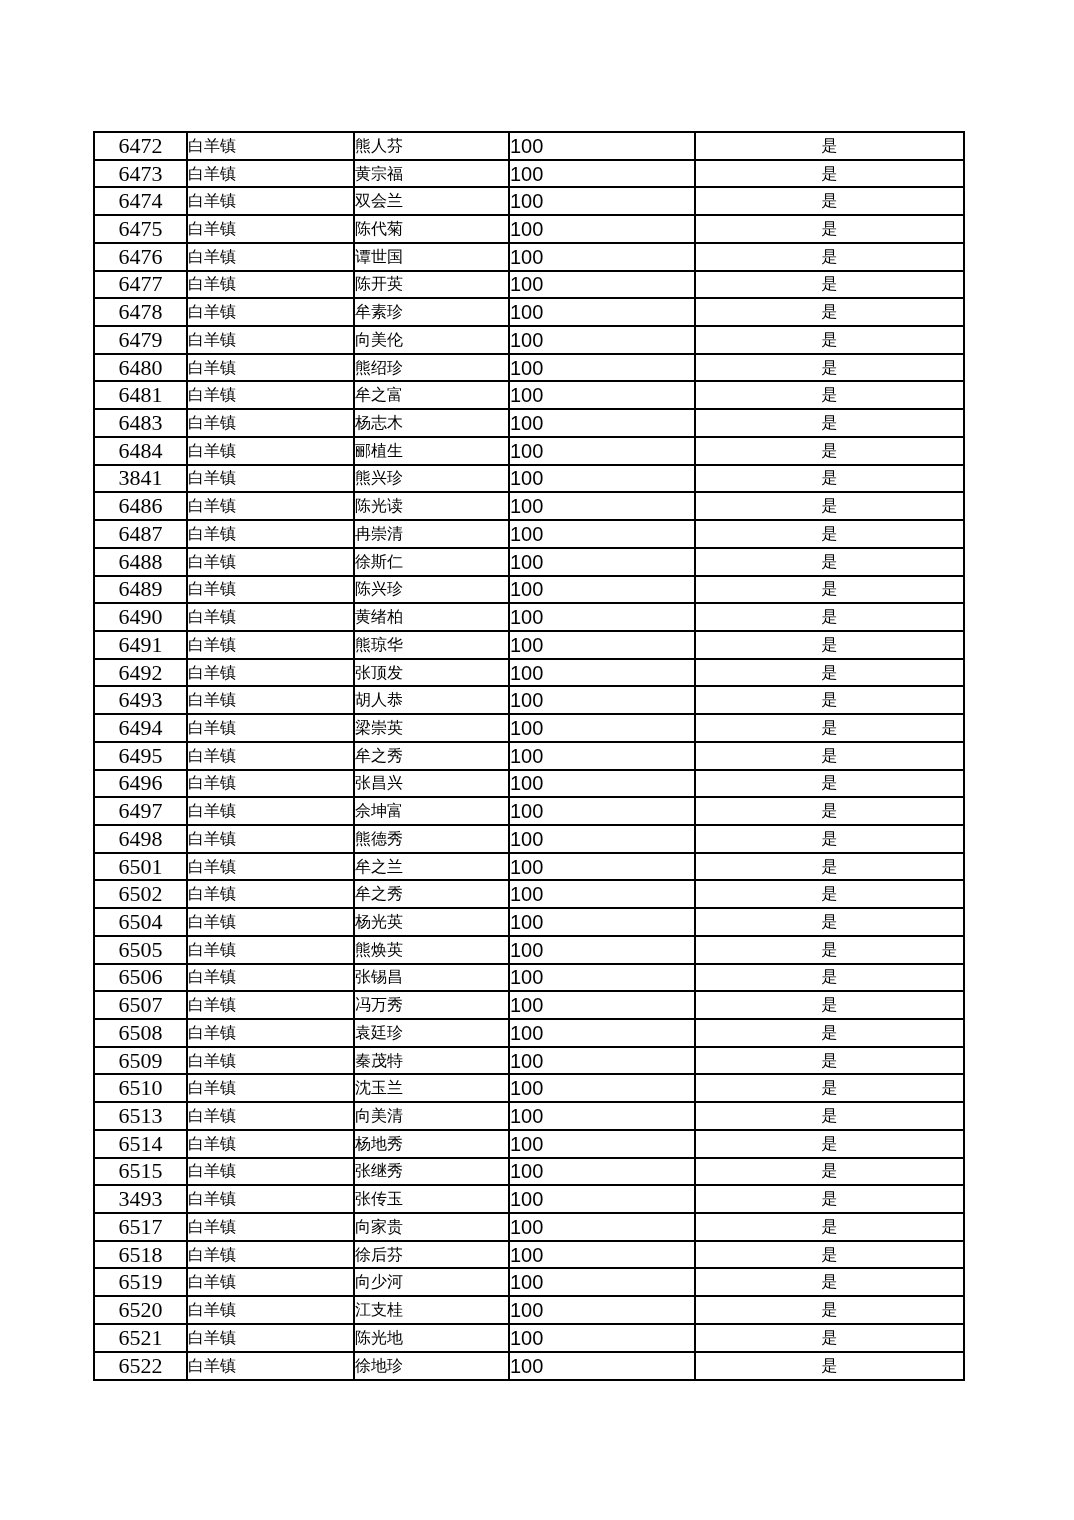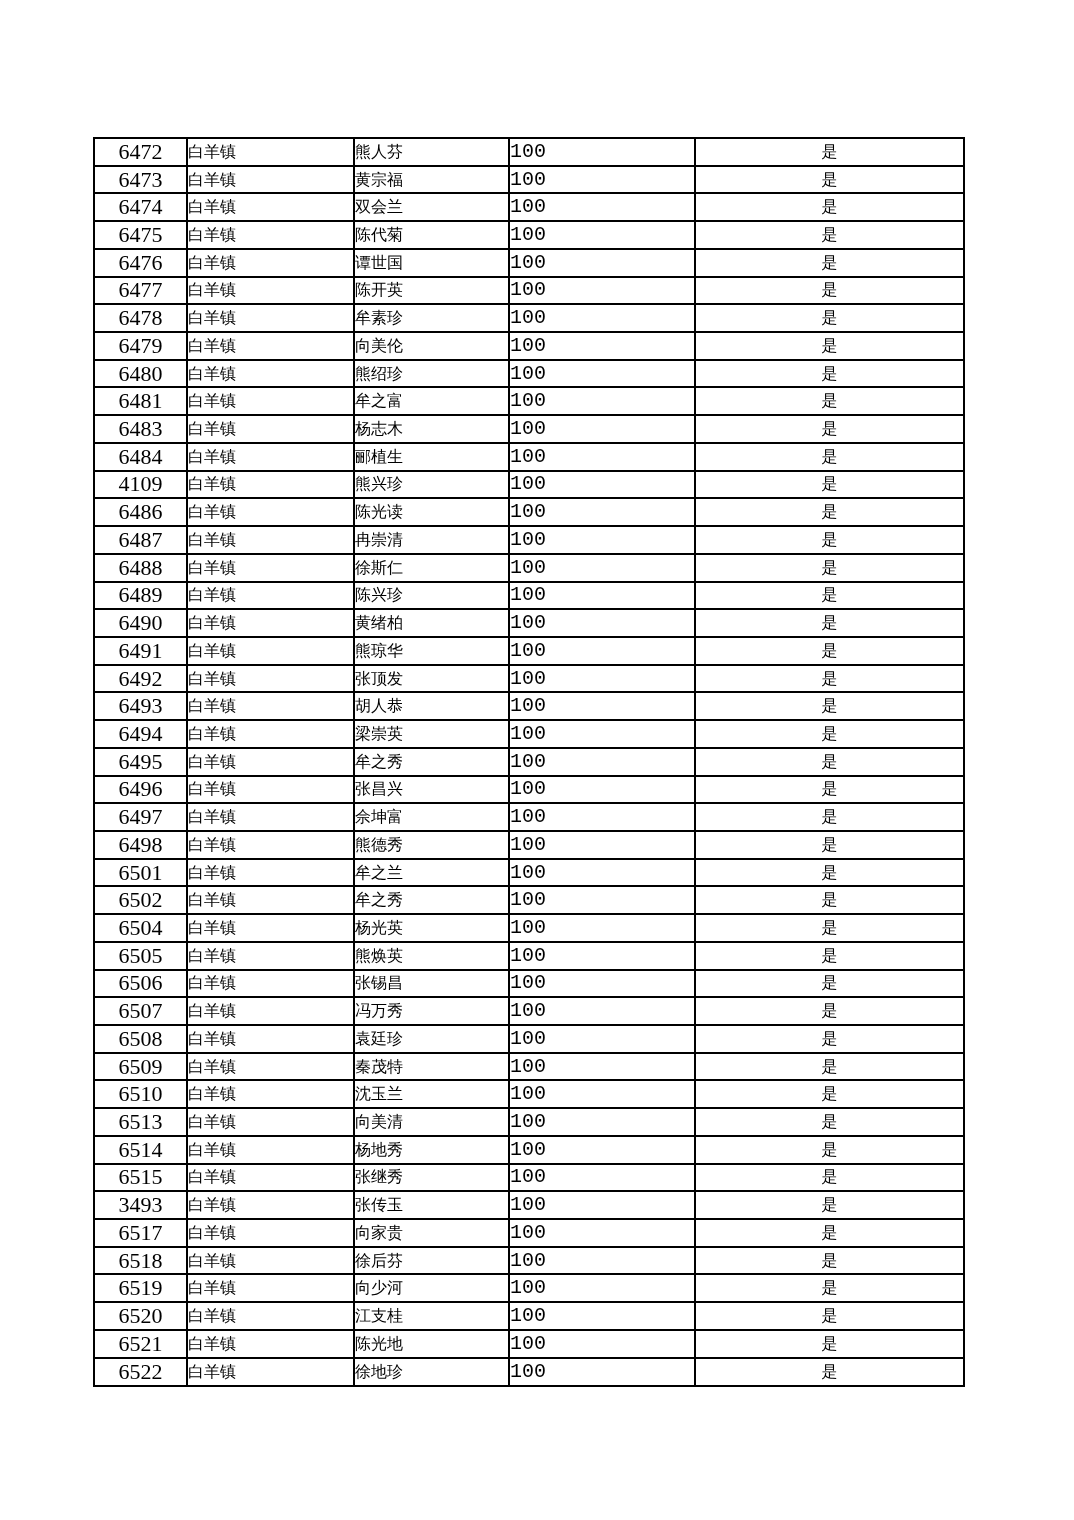--- a/index.html
+++ b/index.html
@@ -8,21 +8,21 @@
   }
   body {
     position: relative;
     width: 1074px;
     height: 1520px;
     background: #ffffff;
     overflow: hidden;
   }
   .page {
     position: absolute;
-    left: 0; top: 8px;
+    left: 0; top: 2px;
     width: 1074px;
     height: 1184px;
     background: #ffffff;
   }
   table.grid {
     position: absolute;
     left: 93px;
     top: 129px;
     width: 870px;
     height: 1250px;
@@ -48,21 +48,21 @@
   
   td.c1, td.c2 {
     text-align: left;
     font-family: "Liberation Serif", "DejaVu Serif", serif;
     font-size: 16px;
     padding-left: 5px;
   }
   
   td.c3 {
     text-align: left;
-    font-family: Liberation Mono, monospace;
+    font-family: Liberation Sans, sans-serif;
     font-size: 20px;
     padding-left: 4px;
   }
   
   td.c4 {
     text-align: center;
     font-family: "Liberation Serif", "DejaVu Serif", serif;
     font-size: 16px;
   }
 </style>
@@ -157,21 +157,21 @@
           <td class="c4">是</td>
         </tr>
         <tr>
           <td class="c0">6484</td>
           <td class="c1">白羊镇</td>
           <td class="c2">郦植生</td>
           <td class="c3">100</td>
           <td class="c4">是</td>
         </tr>
         <tr>
-          <td class="c0">4109</td>
+          <td class="c0">3841</td>
           <td class="c1">白羊镇</td>
           <td class="c2">熊兴珍</td>
           <td class="c3">100</td>
           <td class="c4">是</td>
         </tr>
         <tr>
           <td class="c0">6486</td>
           <td class="c1">白羊镇</td>
           <td class="c2">陈光读</td>
           <td class="c3">100</td>

